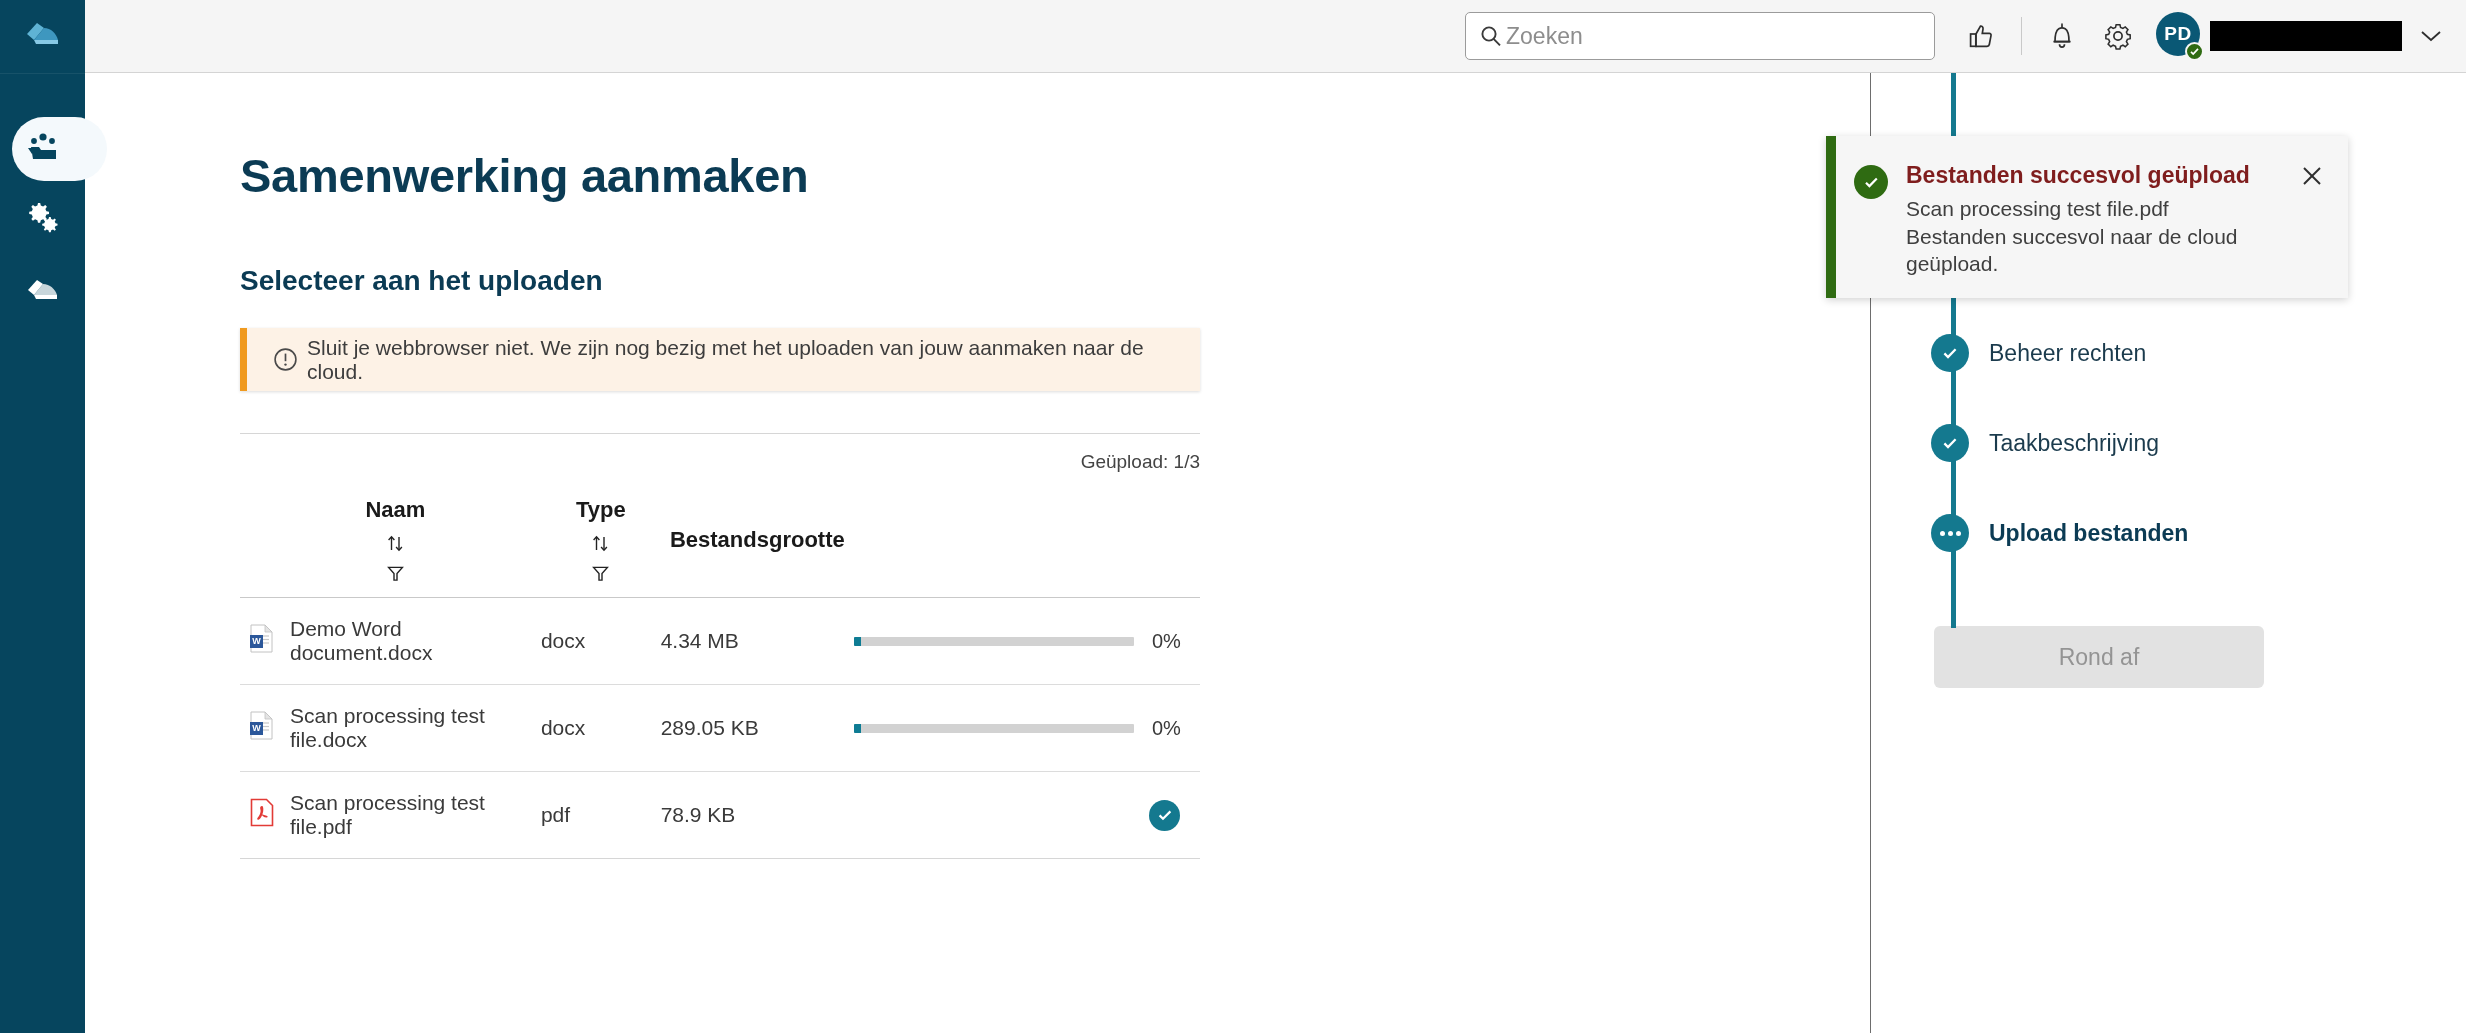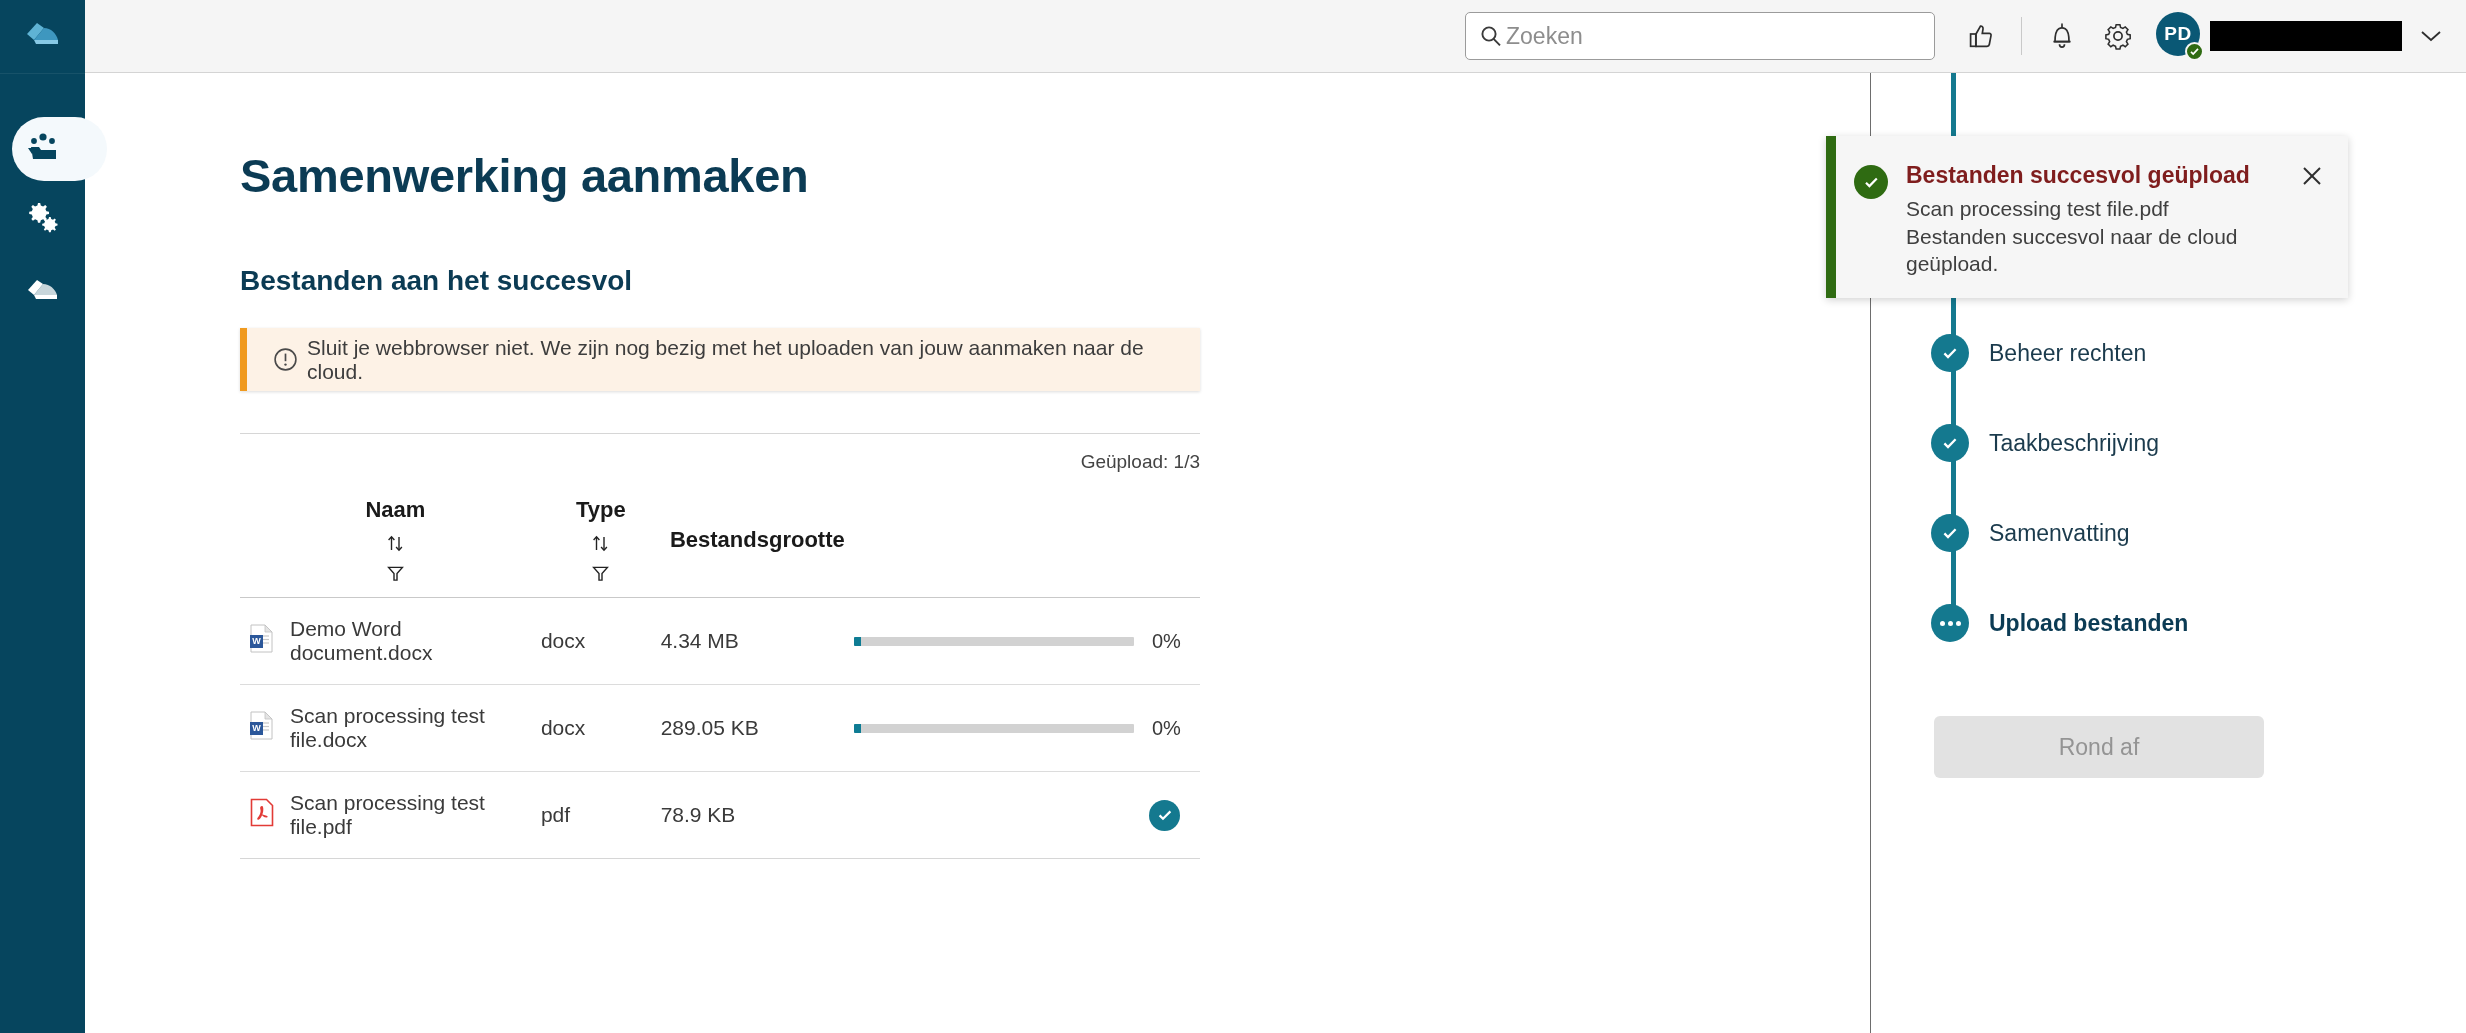--- a/index.html
+++ b/index.html
@@ -316,21 +316,21 @@
           <polyline points="2,3 11,11 20,3" fill="none" stroke="#2e2e2e" stroke-width="1.8"></polyline>
         </svg>
       </div>
     </div>
 
     <div class="body-area">
 
       <div class="main-col">
         <div class="main-inner">
           <h1 class="page-title">Samenwerking aanmaken</h1>
-          <h2 class="section-title">Bestanden aan het succesvol</h2>
+          <h2 class="section-title">Selecteer aan het uploaden</h2>
 
           <div class="warn-banner">
             <span class="warn-icon">
               <svg width="25" height="25" viewBox="0 0 25 25">
                 <circle cx="12.5" cy="12.5" r="10.4" fill="none" stroke="#4a4a4a" stroke-width="1.6"></circle>
                 <line x1="12.5" y1="6.6" x2="12.5" y2="14.2" stroke="#4a4a4a" stroke-width="1.7"></line>
                 <circle cx="12.5" cy="17.6" r="1.2" fill="#4a4a4a"></circle>
               </svg>
             </span>
             <span class="warn-text">Sluit je webbrowser niet. We zijn nog bezig met het uploaden van jouw aanmaken naar de cloud.</span>
@@ -509,28 +509,20 @@
 
           <div class="step">
             <span class="step-dot">
               <svg width="20" height="20" viewBox="0 0 20 20">
                 <polyline points="4.4,10.4 8,14 15.6,6.2" fill="none" stroke="#ffffff" stroke-width="2.3"></polyline>
               </svg>
             </span>
             <span class="step-label">Taakbeschrijving</span>
           </div>
 
-          <div class="step">
-            <span class="step-dot">
-              <svg width="20" height="20" viewBox="0 0 20 20">
-                <polyline points="4.4,10.4 8,14 15.6,6.2" fill="none" stroke="#ffffff" stroke-width="2.3"></polyline>
-              </svg>
-            </span>
-            <span class="step-label">Samenvatting</span>
-          </div>
 
           <div class="step current">
             <span class="step-dot">
               <span class="dots-glyph">
                   <i></i>
                   <i></i>
                   <i></i>
                 </span>
             </span>
             <span class="step-label">Upload bestanden</span>

